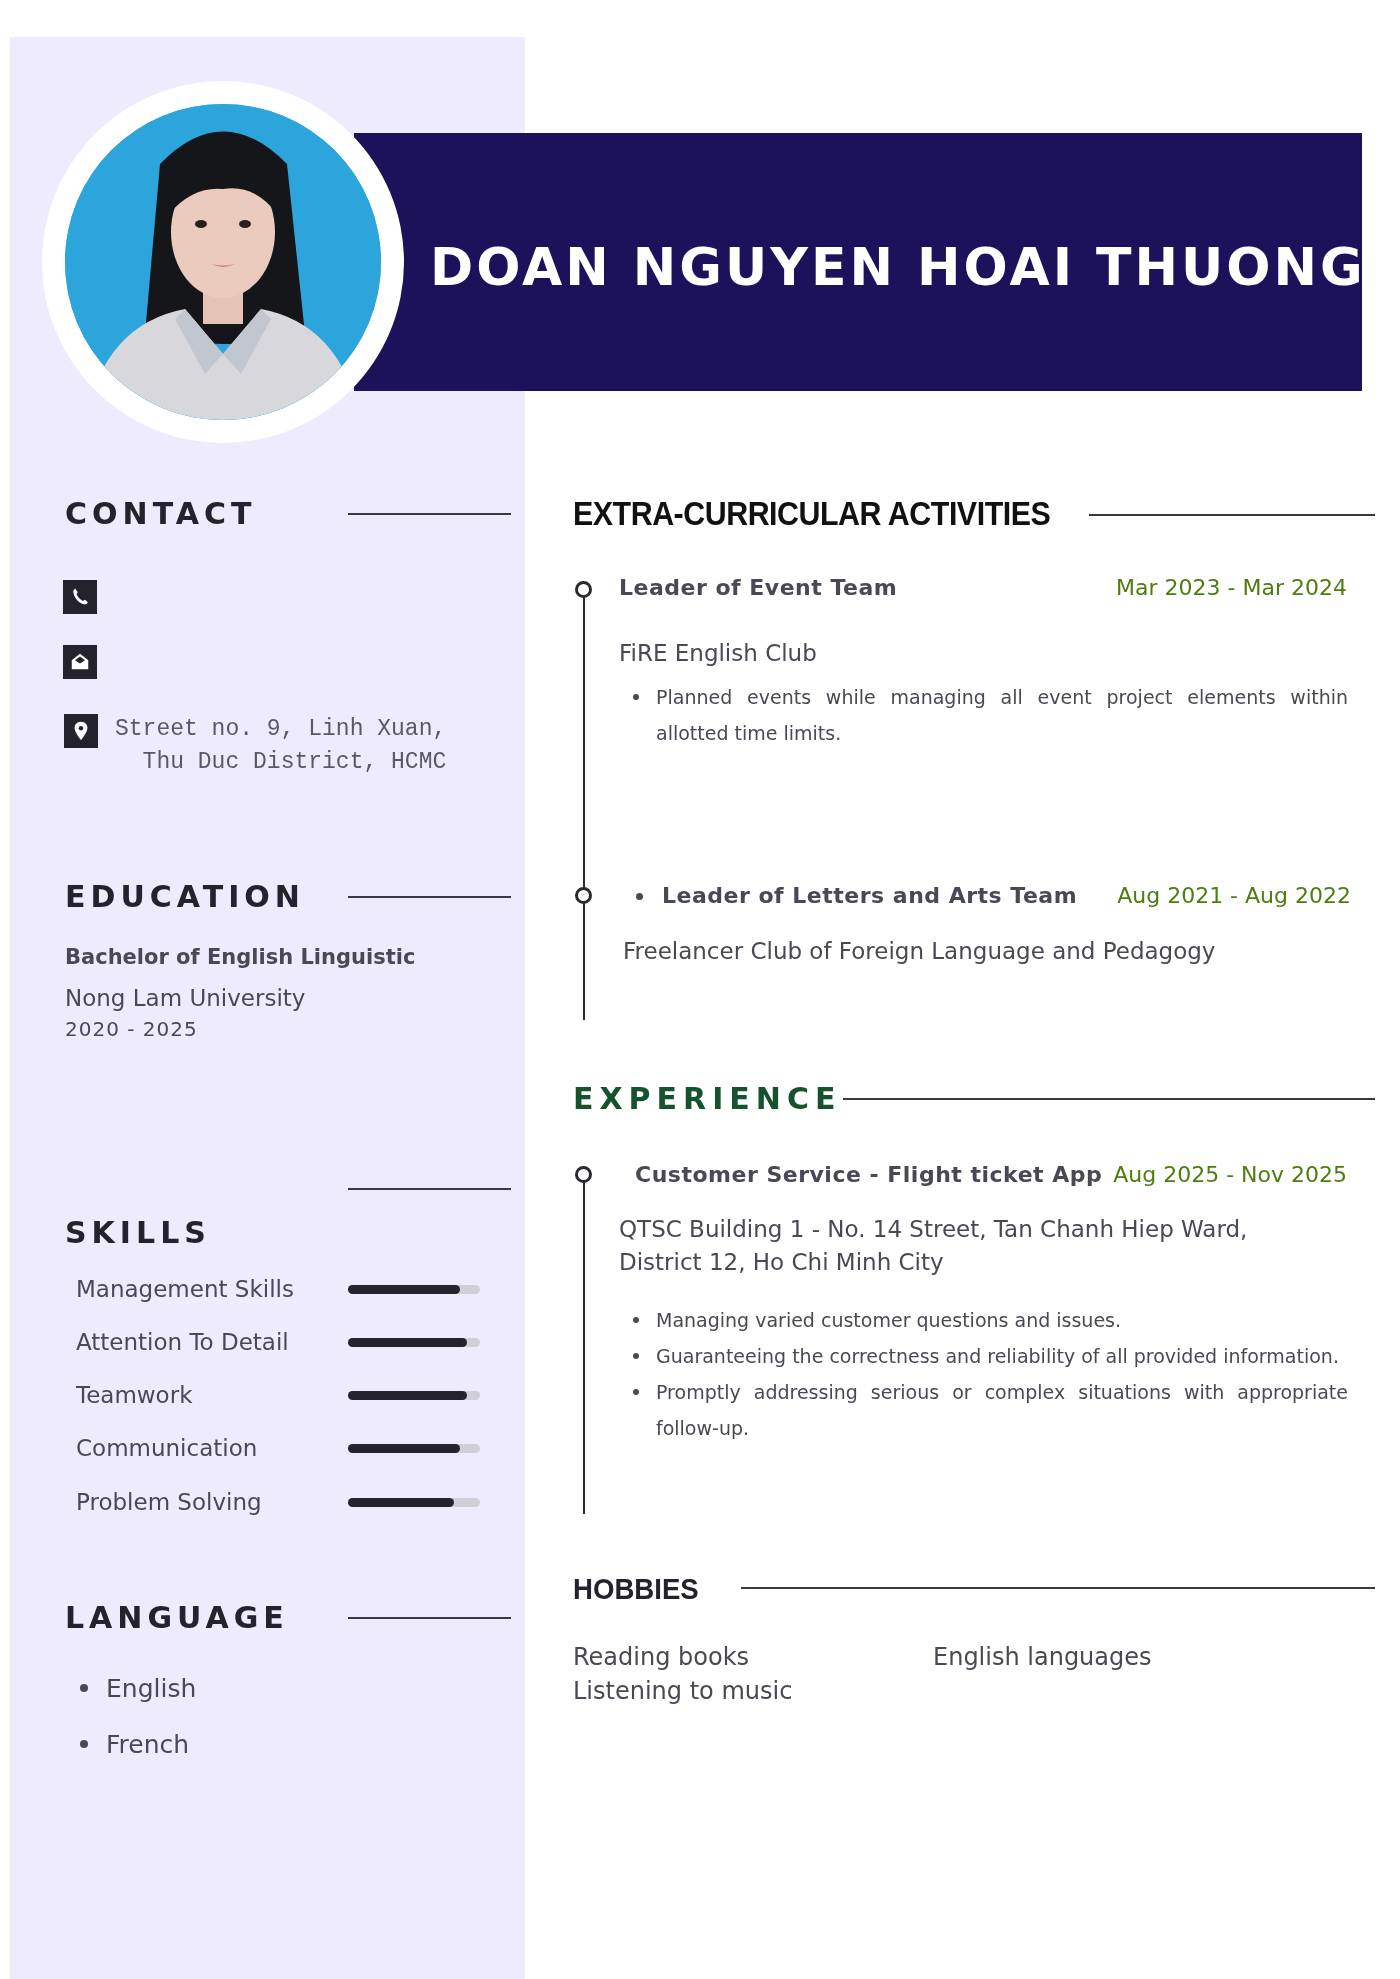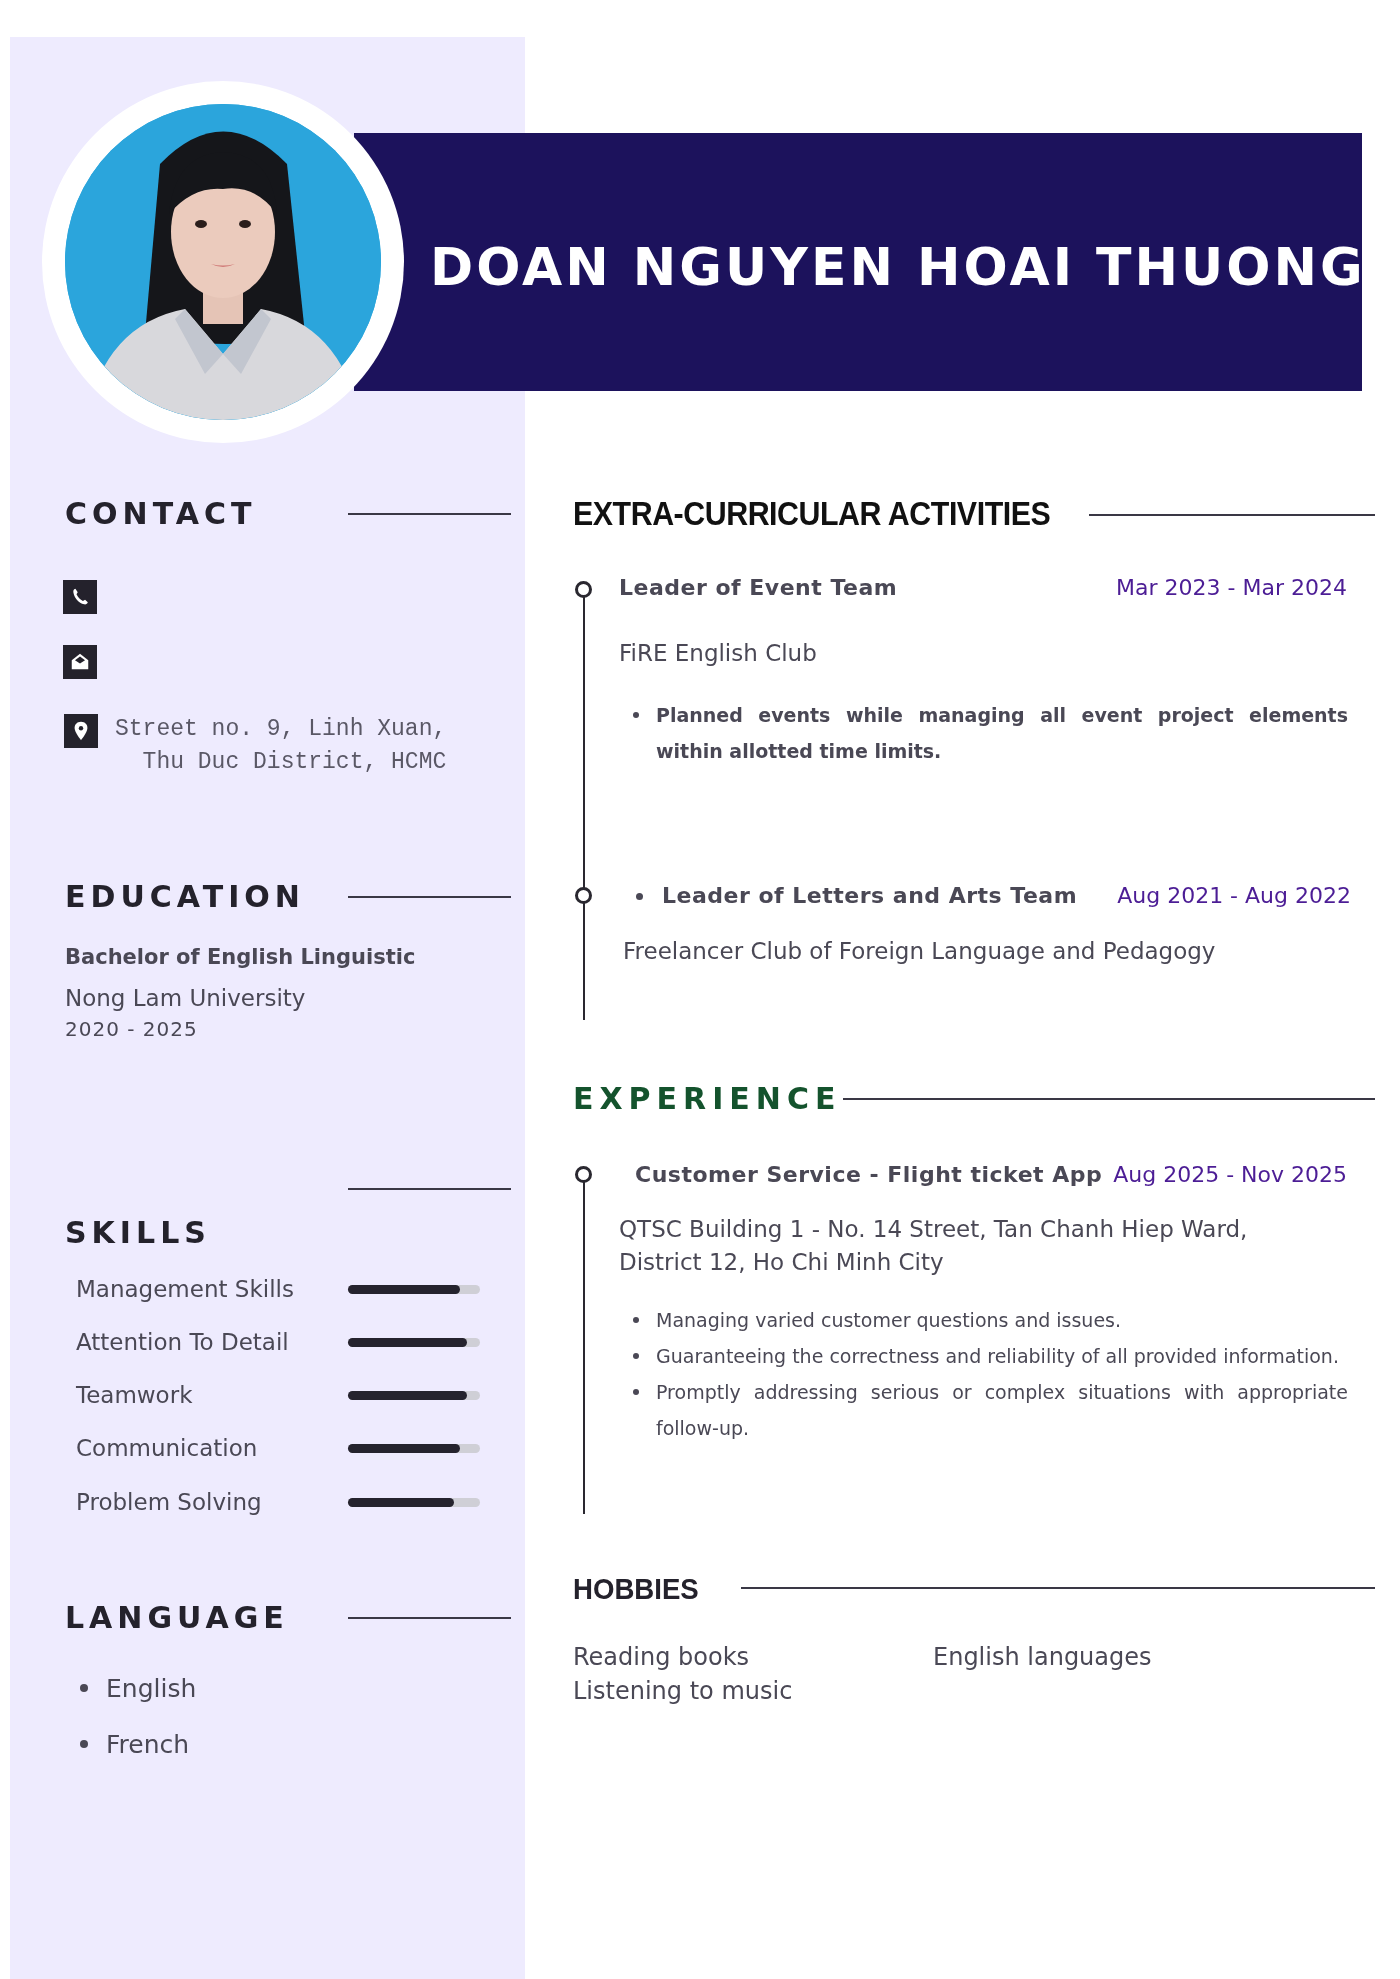--- a/index.html
+++ b/index.html
@@ -50,21 +50,21 @@
   
   .rhead { position: absolute; left: 573px; font-family: "DejaVu Sans", sans-serif; font-weight: bold; color: #111111; line-height: 36px; }
   .rhead.tight { font-size: 29px; letter-spacing: -0.5px; font-family: "Liberation Sans", sans-serif; font-size: 33px; transform: scaleX(0.92); transform-origin: left; }
   .rhead.spaced { font-size: 30px; letter-spacing: 6px; color: #14532d; }
 
   
   .tl-line { position: absolute; left: 583px; width: 2px; background: #2a2830; }
   .tl-dot { position: absolute; left: 575px; width: 17px; height: 17px; border-radius: 50%; border: 3px solid #2a2830; background: #ffffff; }
 
   .entry-title { position: absolute; font-family: "DejaVu Sans", sans-serif; font-weight: bold; font-size: 22px; color: #4a4855; line-height: 30px; letter-spacing: 0.5px; white-space: nowrap; }
-  .entry-date { position: absolute; font-family: "DejaVu Sans", sans-serif; font-size: 22px; color: #4c1d95; line-height: 30px; white-space: nowrap; text-align: center; }
+  .entry-date { position: absolute; font-family: "DejaVu Sans", sans-serif; font-size: 22px; color: #4d7c0f; line-height: 30px; white-space: nowrap; text-align: center; }
   .entry-org { position: absolute; font-family: "DejaVu Sans", sans-serif; font-size: 23px; color: #4a4855; line-height: 32px; }
   .bullets { position: absolute; left: 633px; width: 715px; font-family: "DejaVu Sans", sans-serif; font-size: 19px; color: #4a4855; line-height: 36px; }
   .bullet { position: relative; padding-left: 23px; text-align: justify; text-align-last: left; }
   .bullet::before { content: ""; position: absolute; left: 0; top: 15px; width: 6px; height: 6px; border-radius: 50%; background: #4a4855; }
 
   .hobby { position: absolute; font-family: "DejaVu Sans", sans-serif; font-size: 24px; color: #4a4855; line-height: 34px; white-space: nowrap; }
 </style>
 </head>
 <body>
 
@@ -174,21 +174,21 @@
 <div class="rhead tight" style="top:496px;">EXTRA-CURRICULAR ACTIVITIES</div>
 <div class="hline" style="left:1089px; top:514px; width:286px;"></div>
 
 <div class="tl-line" style="top:591px; height:429px;"></div>
 <div class="tl-dot" style="top:581px;"></div>
 <div class="tl-dot" style="top:887px;"></div>
 
 <div class="entry-title" style="left:619px; top:573px;">Leader of Event Team</div>
 <div class="entry-date" style="right:53px; top:573px;">Mar 2023 - Mar 2024</div>
 <div class="entry-org" style="left:619px; top:637px;">FiRE English Club</div>
-<div class="bullets" style="top:697px;font-weight:bold;">
+<div class="bullets" style="top:679px;">
   <div class="bullet">Planned events while managing all event project elements within allotted time limits.</div>
 </div>
 
 <div class="abs" style="left:636px; top:893px; width:7px; height:7px; border-radius:50%; background:#4a4855;"></div>
 <div class="entry-title" style="left:662px; top:881px;">Leader of Letters and Arts Team</div>
 <div class="entry-date" style="right:49px; top:881px;">Aug 2021 - Aug 2022</div>
 <div class="entry-org" style="left:623px; top:935px;">Freelancer Club of Foreign Language and Pedagogy</div>
 
 <div class="rhead spaced" style="top:1081px;">EXPERIENCE</div>
 <div class="hline" style="left:843px; top:1098px; width:532px;"></div>

